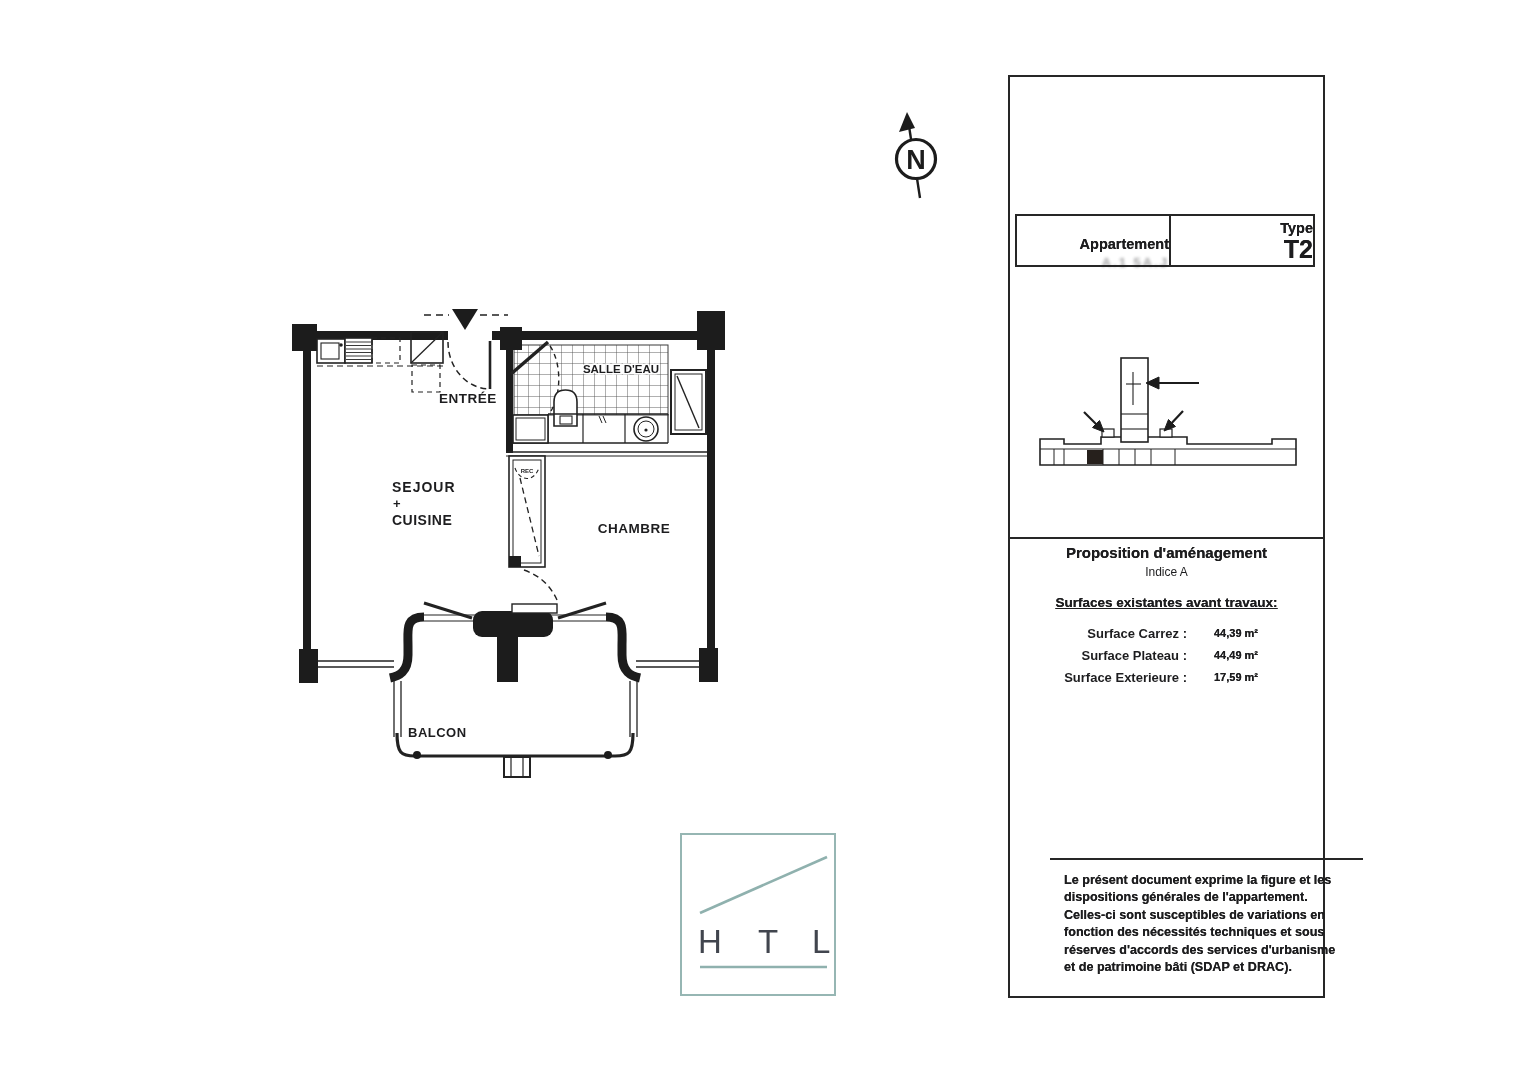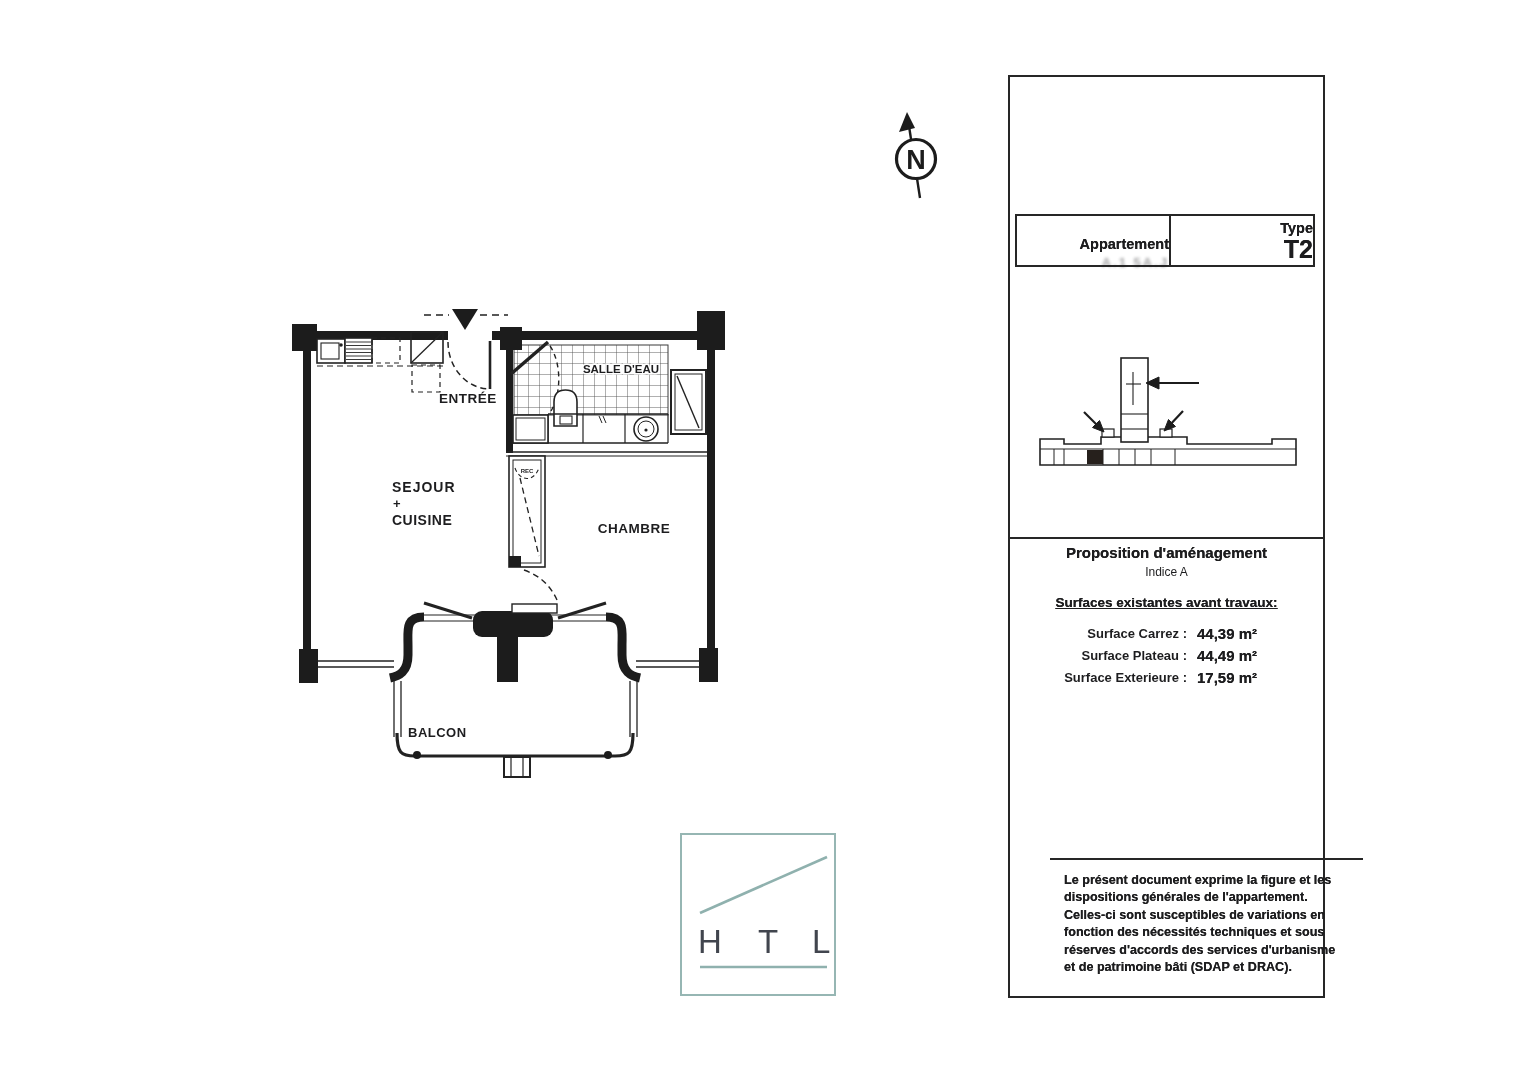--- a/index.html
+++ b/index.html
@@ -22,21 +22,21 @@
   .cell-label{font-size:14.5px;font-weight:bold;text-shadow:0 0 .4px #222;}
   .smudge{font-size:13px;font-weight:bold;letter-spacing:2px;filter:blur(1.8px);opacity:.42;margin-top:3px;}
   .t2{font-size:25px;font-weight:bold;line-height:1;margin-top:1px;text-shadow:0 0 .5px #222;}
   .prop-divider{position:absolute;left:0;top:460px;width:100%;border-top:2.5px solid #262626;}
   .prop-head{position:absolute;left:0;top:467px;width:100%;text-align:center;font-size:15px;font-weight:bold;text-shadow:0 0 .4px #222;}
   .indice{position:absolute;left:0;top:488px;width:100%;text-align:center;font-size:12px;font-weight:normal;}
   .surf-head{position:absolute;left:0;top:518px;width:100%;text-align:center;font-size:13.5px;font-weight:bold;
              text-decoration:underline;text-shadow:0 0 .4px #222;}
   .surf-row{position:absolute;left:0;width:100%;height:22px;display:flex;align-items:center;}
   .surf-label{width:177px;text-align:right;font-size:13px;font-weight:bold;}
-  .surf-value{margin-left:10px;font-size:15px;font-weight:bold;text-shadow:0 0 .5px #222;}
+  .surf-value{margin-left:27px;font-size:11px;font-weight:bold;text-shadow:0 0 .5px #222;}
   .legal{position:absolute;left:0;top:781px;width:100%;height:138px;border-top:2.5px solid #262626;box-sizing:border-box;margin-left:40px;}
   .legal p{margin:12px 14px;font-size:12.6px;font-weight:bold;line-height:1.38;text-shadow:0 0 .4px #222;}
   
   .logo{position:absolute;left:680px;top:833px;width:156px;height:163px;border:2.5px solid #96b6b3;box-sizing:border-box;}
 </style>
 </head>
 <body>
 
 <div class="page">
 

